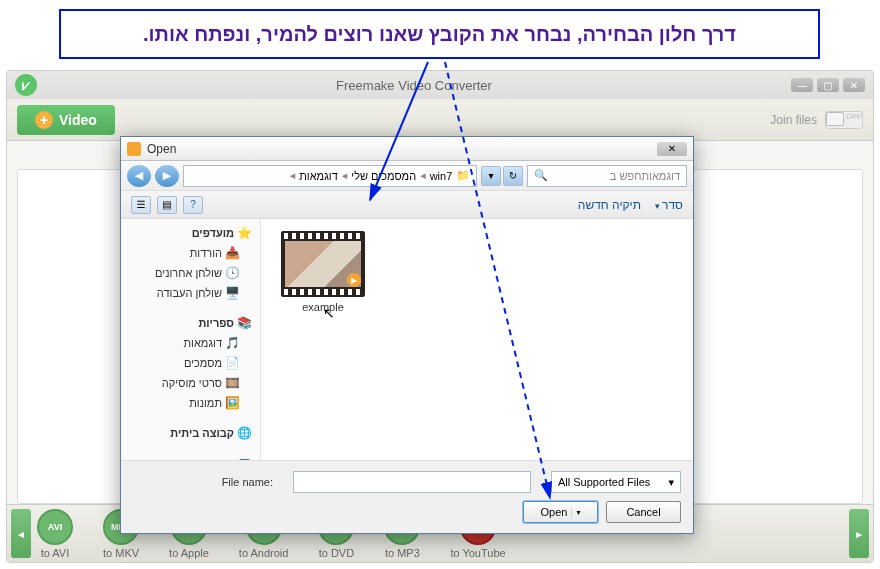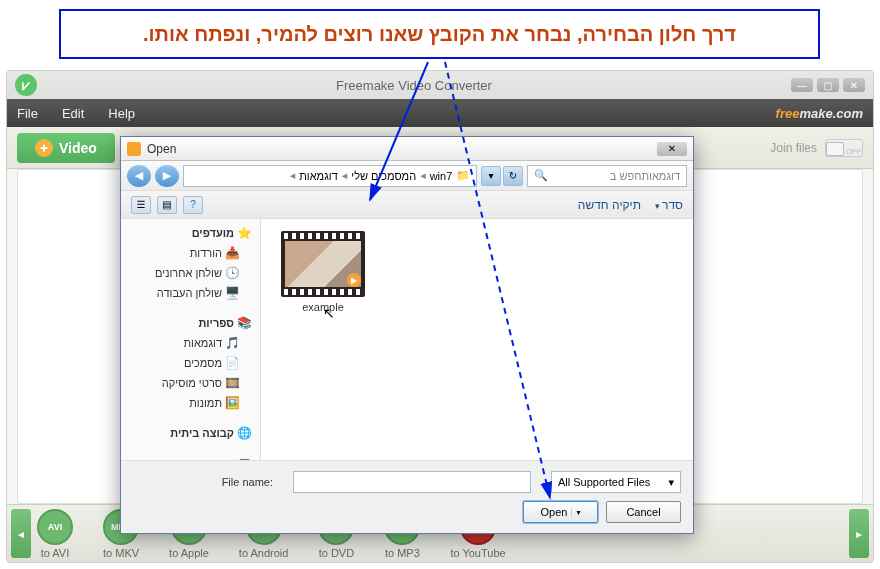--- a/index.html
+++ b/index.html
@@ -1,38 +1,38 @@
 <!DOCTYPE html>
 <html><head>
 <meta charset="utf-8">
 <style>
 * { box-sizing: border-box; margin: 0; padding: 0; }
 body { font-family: "Segoe UI", Tahoma, sans-serif; font-size: 12px; width: 880px; height: 569px; position: relative; background: #fff; overflow: hidden; }
 
 .callout { position: absolute; top: 9px; left: 59px; right: 60px; height: 50px; border: 2px solid #0014d4; background: #fff; display: flex; align-items: center; justify-content: center; z-index: 50; }
-.callout-text { color: #c2410c; font-size: 20px; font-weight: bold; direction: rtl; }
+.callout-text { color: #4c1d95; font-size: 20px; font-weight: bold; direction: rtl; }
 
 .app-window { position: absolute; top: 70px; left: 6px; right: 6px; bottom: 6px; background: #f5f5f3; border: 1px solid #ccc; border-radius: 4px; overflow: hidden; }
 .titlebar { height: 28px; background: linear-gradient(#e8e8e5,#dedede); display: flex; align-items: center; padding: 0 8px; gap: 8px; }
 .logo-circle { width: 22px; height: 22px; border-radius: 50%; background: #5ec46a; display: flex; align-items: center; justify-content: center; color: #fff; font-weight: bold; font-size: 14px; }
 .title-text { flex: 1; text-align: center; color: #666; font-size: 13px; }
 .win-btns { display: flex; gap: 4px; }
 .winb { width: 22px; height: 14px; background: linear-gradient(#c8c8c8,#a8a8a8); border-radius: 3px; display: flex; align-items: center; justify-content: center; color: #fff; font-size: 10px; cursor: pointer; }
 
 .menubar { height: 28px; background: linear-gradient(#595959,#404040); display: flex; align-items: center; padding: 0 10px; gap: 24px; color: #eee; font-size: 13px; }
 .menu-item { cursor: pointer; }
 .brand { margin-left: auto; font-weight: bold; font-style: italic; }
 .brand .f { color: #f7a531; }
 .brand .r { color: #e8e8e8; }
 
 .toolbar { height: 42px; background: linear-gradient(#f0f0e8,#e6e6dd); display: flex; align-items: center; padding: 0 10px; gap: 8px; border-bottom: 1px solid #ccc; }
 .vid-btn { background: linear-gradient(#6ac873,#53ad5c); color: #fff; padding: 6px 18px; border-radius: 4px; font-size: 14px; font-weight: bold; display: flex; align-items: center; gap: 6px; cursor: pointer; }
 .plus { background: #f8b03e; border-radius: 50%; width: 18px; height: 18px; display: flex; align-items: center; justify-content: center; font-size: 14px; }
 .jf { margin-left: auto; color: #999; display: flex; align-items: center; gap: 8px; font-size: 12px; }
-.toggle { width: 38px; height: 18px; background: #eee; border: 1px solid #ccc; border-radius: 3px; display: flex; align-items: flex-end; }
+.toggle { width: 38px; height: 18px; background: #eee; border: 1px solid #ccc; border-radius: 3px; display: flex; align-items: flex-start; }
 .toggle-k { width: 18px; height: 14px; background: #f5f5f5; border: 1px solid #bbb; border-radius: 2px; }
 .toggle-o { font-size: 8px; color: #bbb; padding-left: 2px; }
 
 .content { position: absolute; top: 98px; left: 10px; right: 10px; bottom: 58px; background: #fff; border: 1px solid #ddd; border-radius: 3px; }
 
 .bottombar { position: absolute; bottom: 0; left: 0; right: 0; height: 58px; background: linear-gradient(#f0f0ea,#e0e0d8); display: flex; align-items: center; padding: 0 30px; gap: 30px; border-top: 1px solid #ccc; }
 .fmt { display: flex; flex-direction: column; align-items: center; gap: 2px; cursor: pointer; }
 .fmt-icon { width: 36px; height: 36px; border-radius: 50%; background: #6cb86f; display: flex; align-items: center; justify-content: center; border: 2px solid #559e58; color: #fff; font-size: 9px; font-weight: bold; }
 .fmt-icon.yt { background: #c4302b; border-color: #9e201c; font-size: 14px; text-align: center; }
 .fmt-lbl { color: #666; font-size: 11px; }
@@ -102,28 +102,20 @@
   <div class="titlebar">
     <div class="logo-circle">⩗</div>
     <div class="title-text">Freemake Video Converter</div>
     <div class="win-btns">
       <div class="winb">—</div>
       <div class="winb">▢</div>
       <div class="winb">✕</div>
     </div>
   </div>
 
-  <div class="menubar">
-    <span class="menu-item">File</span>
-    <span class="menu-item">Edit</span>
-    <span class="menu-item">Help</span>
-    <span class="brand">
-      <span class="f">free</span><span class="r">make.com</span>
-    </span>
-  </div>
 
   <div class="toolbar">
     <div class="vid-btn">
       <span class="plus">+</span>
       <span>Video</span>
     </div>
     <div class="jf">
       <span>Join files</span>
       <div class="toggle">
         <div class="toggle-k"></div>

